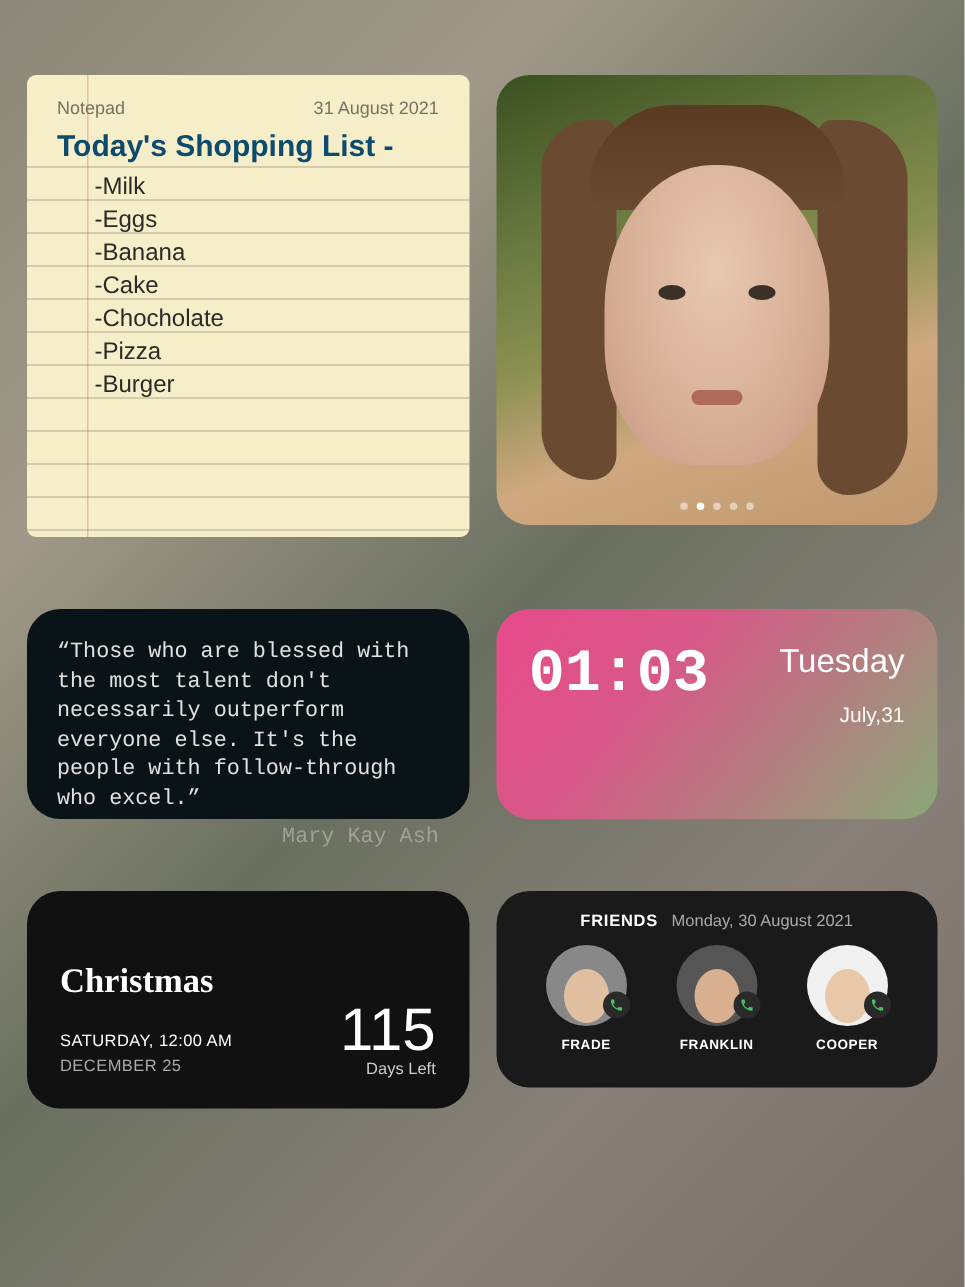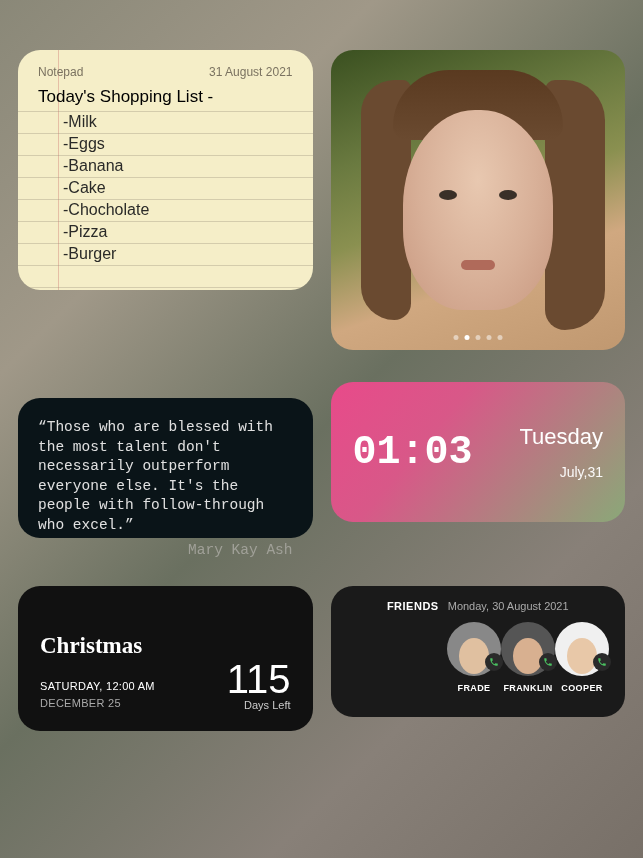--- a/index.html
+++ b/index.html
@@ -9,39 +9,39 @@
       background: linear-gradient(135deg, #8a8878 0%, #a09888 25%, #6a7060 50%, #888078 75%, #787068 100%);
       font-family: -apple-system, BlinkMacSystemFont, "Segoe UI", sans-serif;
       overflow: hidden;
       position: relative;
     }
     .grid { position: relative; z-index: 1; padding: 50px 18px 20px 18px; display: grid; grid-template-columns: 1fr 1fr; gap: 18px; }
 
     
     .notepad {
       background: #f5eec8;
-      border-radius: 22px;
-      height: 240px;
+      border-radius: 6px;
+      height: 308px;
       padding: 15px 20px;
       position: relative;
       overflow: hidden;
     }
     .notepad::before {
       content: "";
       position: absolute;
       left: 40px; top: 0; bottom: 0;
       border-left: 1px solid rgba(200,100,100,0.35);
     }
     .notepad-lines {
       position: absolute; inset: 0; top: 40px;
       background: repeating-linear-gradient(to bottom, transparent 0 21px, rgba(150,140,120,0.35) 21px 22px);
       pointer-events: none;
     }
     .notepad-header { display: flex; justify-content: space-between; font-size: 12px; color: #7a7260; position: relative; z-index: 2; margin-bottom: 8px; }
-    .notepad-title { font-size: 17px; font-weight: 400; color: #000000; position: relative; z-index: 2; margin-bottom: 4px; }
+    .notepad-title { font-size: 20px; font-weight: 700; color: #0c4a6e; position: relative; z-index: 2; margin-bottom: 4px; }
     .notepad-list { list-style: none; padding-left: 25px; position: relative; z-index: 2; }
     .notepad-list li { font-size: 16px; color: #2a2a28; line-height: 22px; }
     .notepad-list li::before { content: "-"; }
 
     
     .photo {
       border-radius: 22px;
       height: 300px;
       background: linear-gradient(160deg, #3a5020 0%, #6a7a40 30%, #8a9050 50%, #d0a880 70%, #c09870 100%);
       position: relative;
@@ -73,28 +73,27 @@
       padding: 20px;
       color: #e0e0e0;
       font-family: "Courier New", monospace;
       font-size: 14.5px;
       line-height: 1.35;
     }
     .quote-author { text-align: right; color: #a0a098; margin-top: 6px; }
 
     
     .clock {
-      grid-column: 2; margin-top: 14px;
+      grid-column: 2; margin-top: 30px;
       background: linear-gradient(130deg, #e84a8a 0%, #d85888 35%, #8aa878 100%);
       border-radius: 22px;
       height: 140px;
       padding: 22px;
       color: #fff;
       display: flex;
-      align-items: center;
       gap: 18px;
     }
     .clock-time { font-family: "Courier New", monospace; font-size: 40px; font-weight: 600; }
     .clock-right { text-align: right; flex: 1; }
     .clock-day { font-size: 22px; font-weight: 400; }
     .clock-date { font-size: 14px; margin-top: 14px; opacity: 0.95; }
 
     
     .countdown {
       margin-top: 30px;
@@ -117,21 +116,21 @@
       margin-top: 30px;
       background: #1a1a1a;
       border-radius: 22px;
       height: 131px;
       padding: 14px 16px;
       color: #fff;
     }
     .friends-header { text-align: center; font-size: 11px; margin-bottom: 10px; }
     .friends-header .title { font-weight: 700; letter-spacing: 0.5px; }
     .friends-header .date { color: #aaa; margin-left: 6px; }
-    .friends-row { display: flex; justify-content: flex-end; }
+    .friends-row { display: flex; justify-content: center; gap: 33px; }
     .friend { display: flex; flex-direction: column; align-items: center; position: relative; }
     .avatar { width: 54px; height: 54px; border-radius: 50%; position: relative; overflow: hidden; }
     .av-face { position: absolute; top: 16px; left: 50%; transform: translateX(-50%); width: 30px; height: 36px; border-radius: 50%; }
     .call-badge { position: absolute; bottom: 22px; right: -2px; width: 18px; height: 18px; border-radius: 50%; background: #2a2a2a; display: flex; align-items: center; justify-content: center; }
     .call-badge svg { width: 10px; height: 10px; }
     .friend-name { font-size: 9px; font-weight: 700; letter-spacing: 0.4px; margin-top: 7px; }
   </style>
 </head>
 <body>
 

